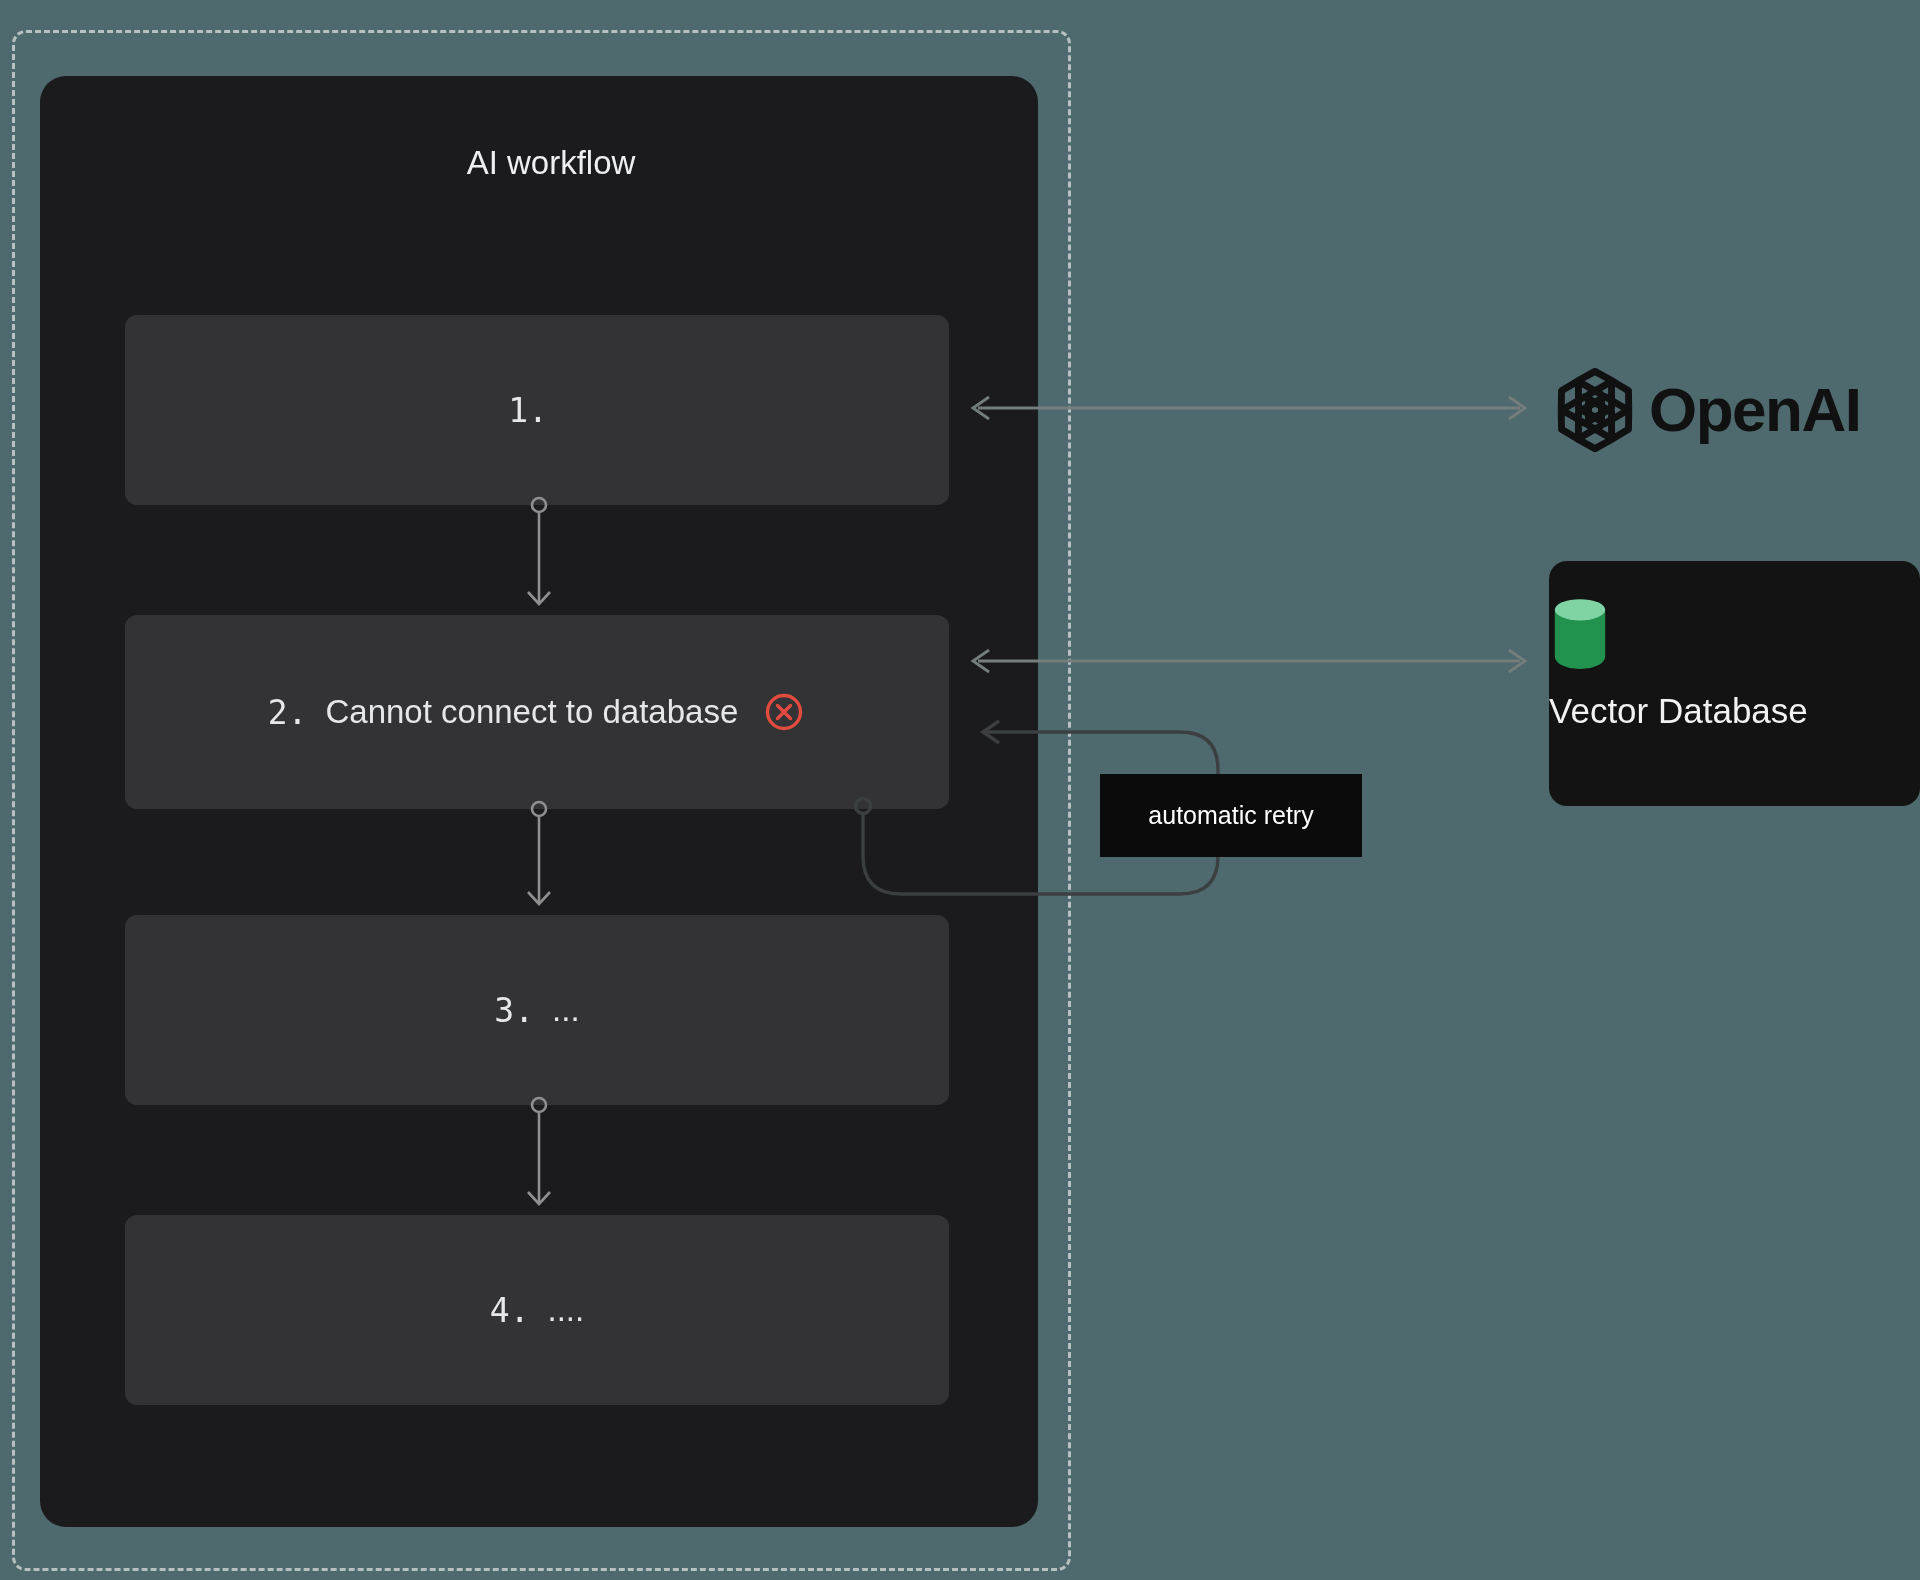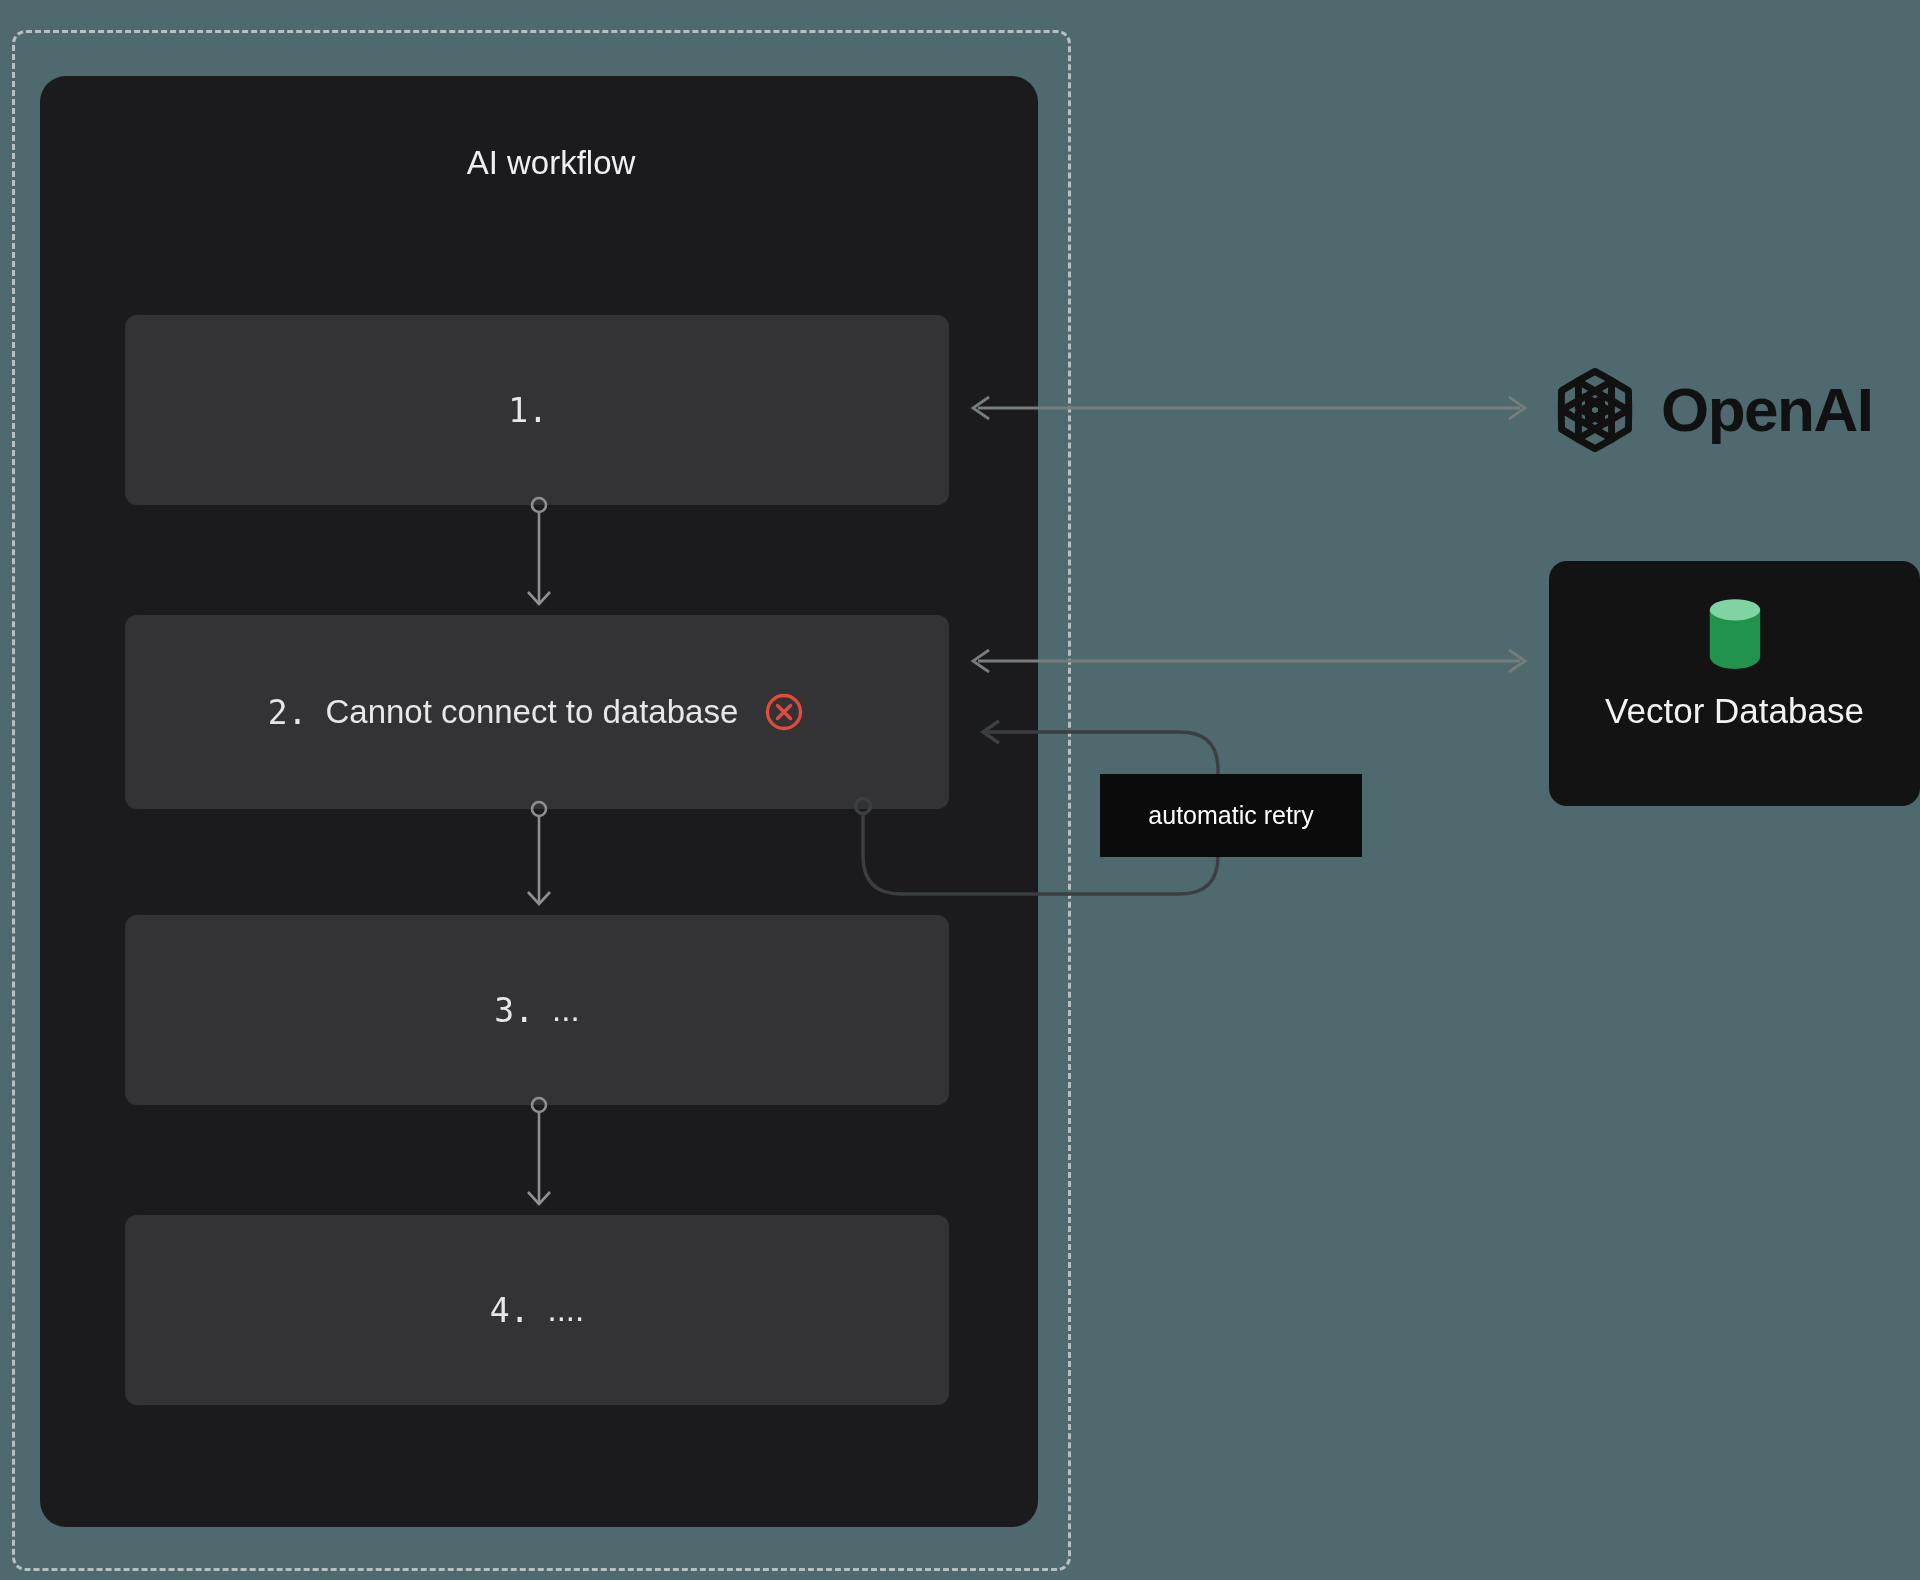--- a/index.html
+++ b/index.html
@@ -112,21 +112,21 @@
     z-index: 6;
   }
 
   
   .openai-block {
     position: absolute;
     left: 1549px; top: 364px;
     height: 92px;
     display: flex;
     align-items: center;
-    gap: 20px;
+    gap: 8px;
     z-index: 6;
   }
   .openai-mark { stroke: var(--openai-black, #111111); }
   .openai-word {
     color: var(--openai-black, #111111);
     font-size: 62px;
     font-weight: 700;
     letter-spacing: -1.5px;
     line-height: 92px;
     white-space: nowrap;
@@ -134,21 +134,20 @@
 
   
   .vdb-box {
     position: absolute;
     left: 1549px; top: 561px;
     width: 371px; height: 245px;
     background: var(--black-panel, #131313);
     border-radius: 18px;
     display: flex;
     flex-direction: column;
-    align-items: center;
     padding-top: 36px;
     z-index: 6;
   }
   .vdb-label {
     margin-top: 20px;
     color: #f2f2f2;
     font-size: 35px;
     font-weight: 500;
   }
 </style>

